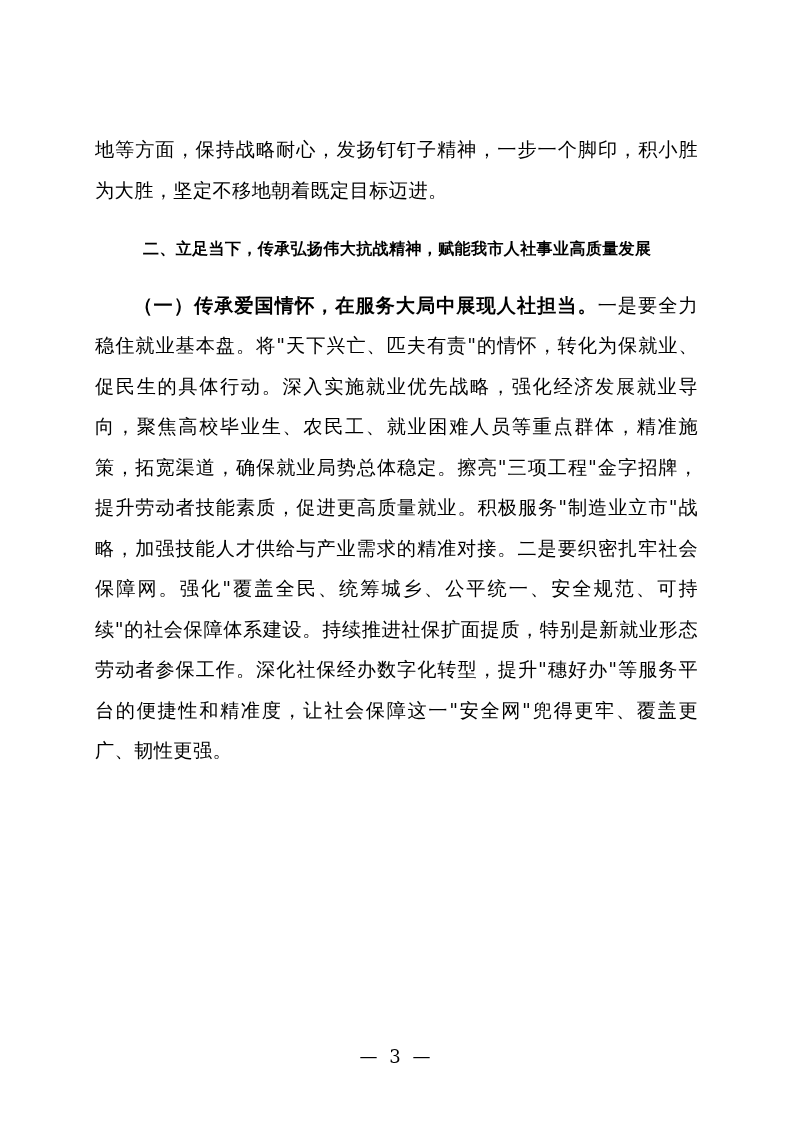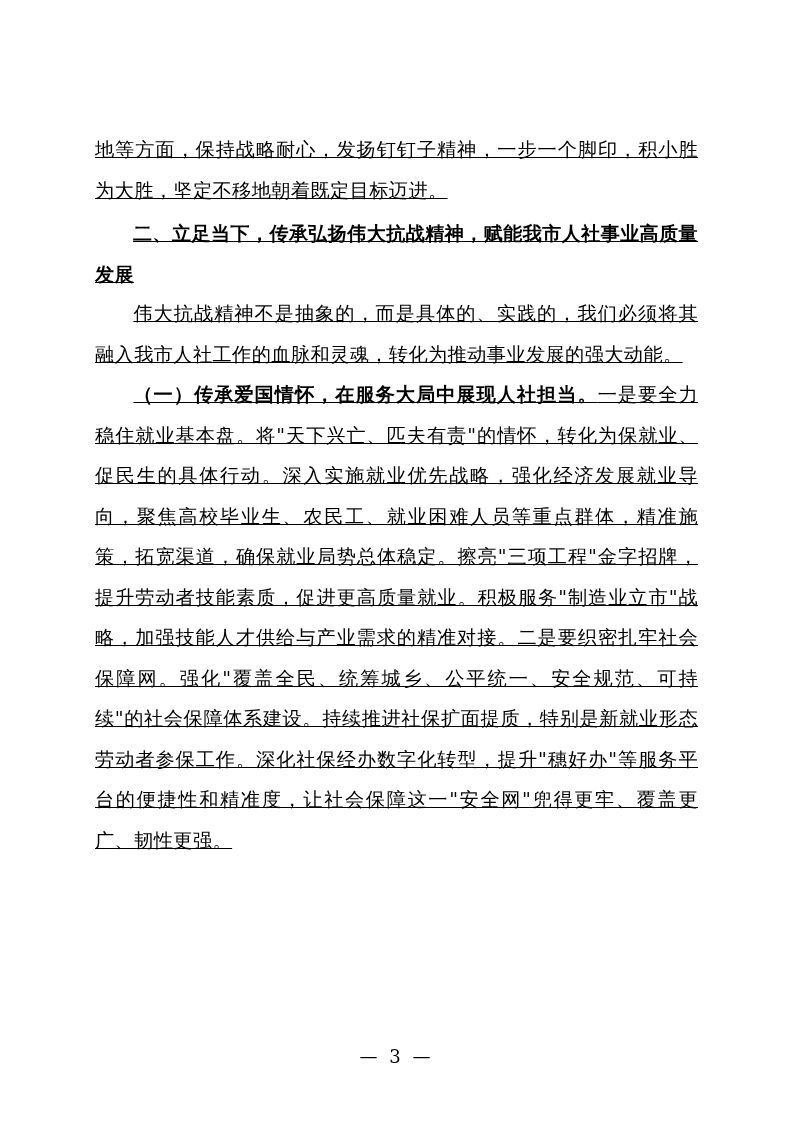--- a/index.html
+++ b/index.html
@@ -23,34 +23,33 @@
     height: 1122px;
     box-sizing: border-box;
     padding: 130px 95px 0 95px;
   }
   .doc-body {
     font-size: 19.2px;
     line-height: 40.5px;
     letter-spacing: 0.4px;
     text-align: justify;
     text-justify: inter-ideograph;
-    text-decoration: underline;
   }
   .para {
     margin: 0;
     text-indent: 2em;
   }
   .para.cont {
     text-indent: 0;
   }
   .heading {
-    margin: 0;
+    margin: 16px;
     text-indent: 2em;
     font-weight: bold;
-    font-size: 19px;
+    font-size: 16px;
     line-height: 40.5px;
     font-family: "DejaVu Sans", "Liberation Sans", sans-serif;
   }
   .sub-lead {
     font-weight: bold;
     font-family: "DejaVu Sans", "Liberation Sans", sans-serif;
   }
   .spacer-small {
     height: 2px;
   }
@@ -70,21 +69,20 @@
 
 <div class="page">
   <div class="doc-body">
 
     <p class="para cont">地等方面，保持战略耐心，发扬钉钉子精神，一步一个脚印，积小胜为大胜，坚定不移地朝着既定目标迈进。</p>
 
     <div class="spacer-small"></div>
 
     <p class="heading">二、立足当下，传承弘扬伟大抗战精神，赋能我市人社事业高质量发展</p>
 
-    <p class="para">伟大抗战精神不是抽象的，而是具体的、实践的，我们必须将其融入我市人社工作的血脉和灵魂，转化为推动事业发展的强大动能。</p>
 
     <p class="para"><span class="sub-lead">（一）传承爱国情怀，在服务大局中展现人社担当。</span><span>一是要全力稳住就业基本盘。将"天下兴亡、匹夫有责"的情怀，转化为保就业、促民生的具体行动。深入实施就业优先战略，强化经济发展就业导向，聚焦高校毕业生、农民工、就业困难人员等重点群体，精准施策，拓宽渠道，确保就业局势总体稳定。擦亮"三项工程"金字招牌，提升劳动者技能素质，促进更高质量就业。积极服务"制造业立市"战略，加强技能人才供给与产业需求的精准对接。二是要织密扎牢社会保障网。强化"覆盖全民、统筹城乡、公平统一、安全规范、可持续"的社会保障体系建设。持续推进社保扩面提质，特别是新就业形态劳动者参保工作。深化社保经办数字化转型，提升"穗好办"等服务平台的便捷性和精准度，让社会保障这一"安全网"兜得更牢、覆盖更广、韧性更强。</span></p>
 
 
   </div>
 
   <div class="page-number">— 3 —</div>
 </div>
 
 </body></html>

